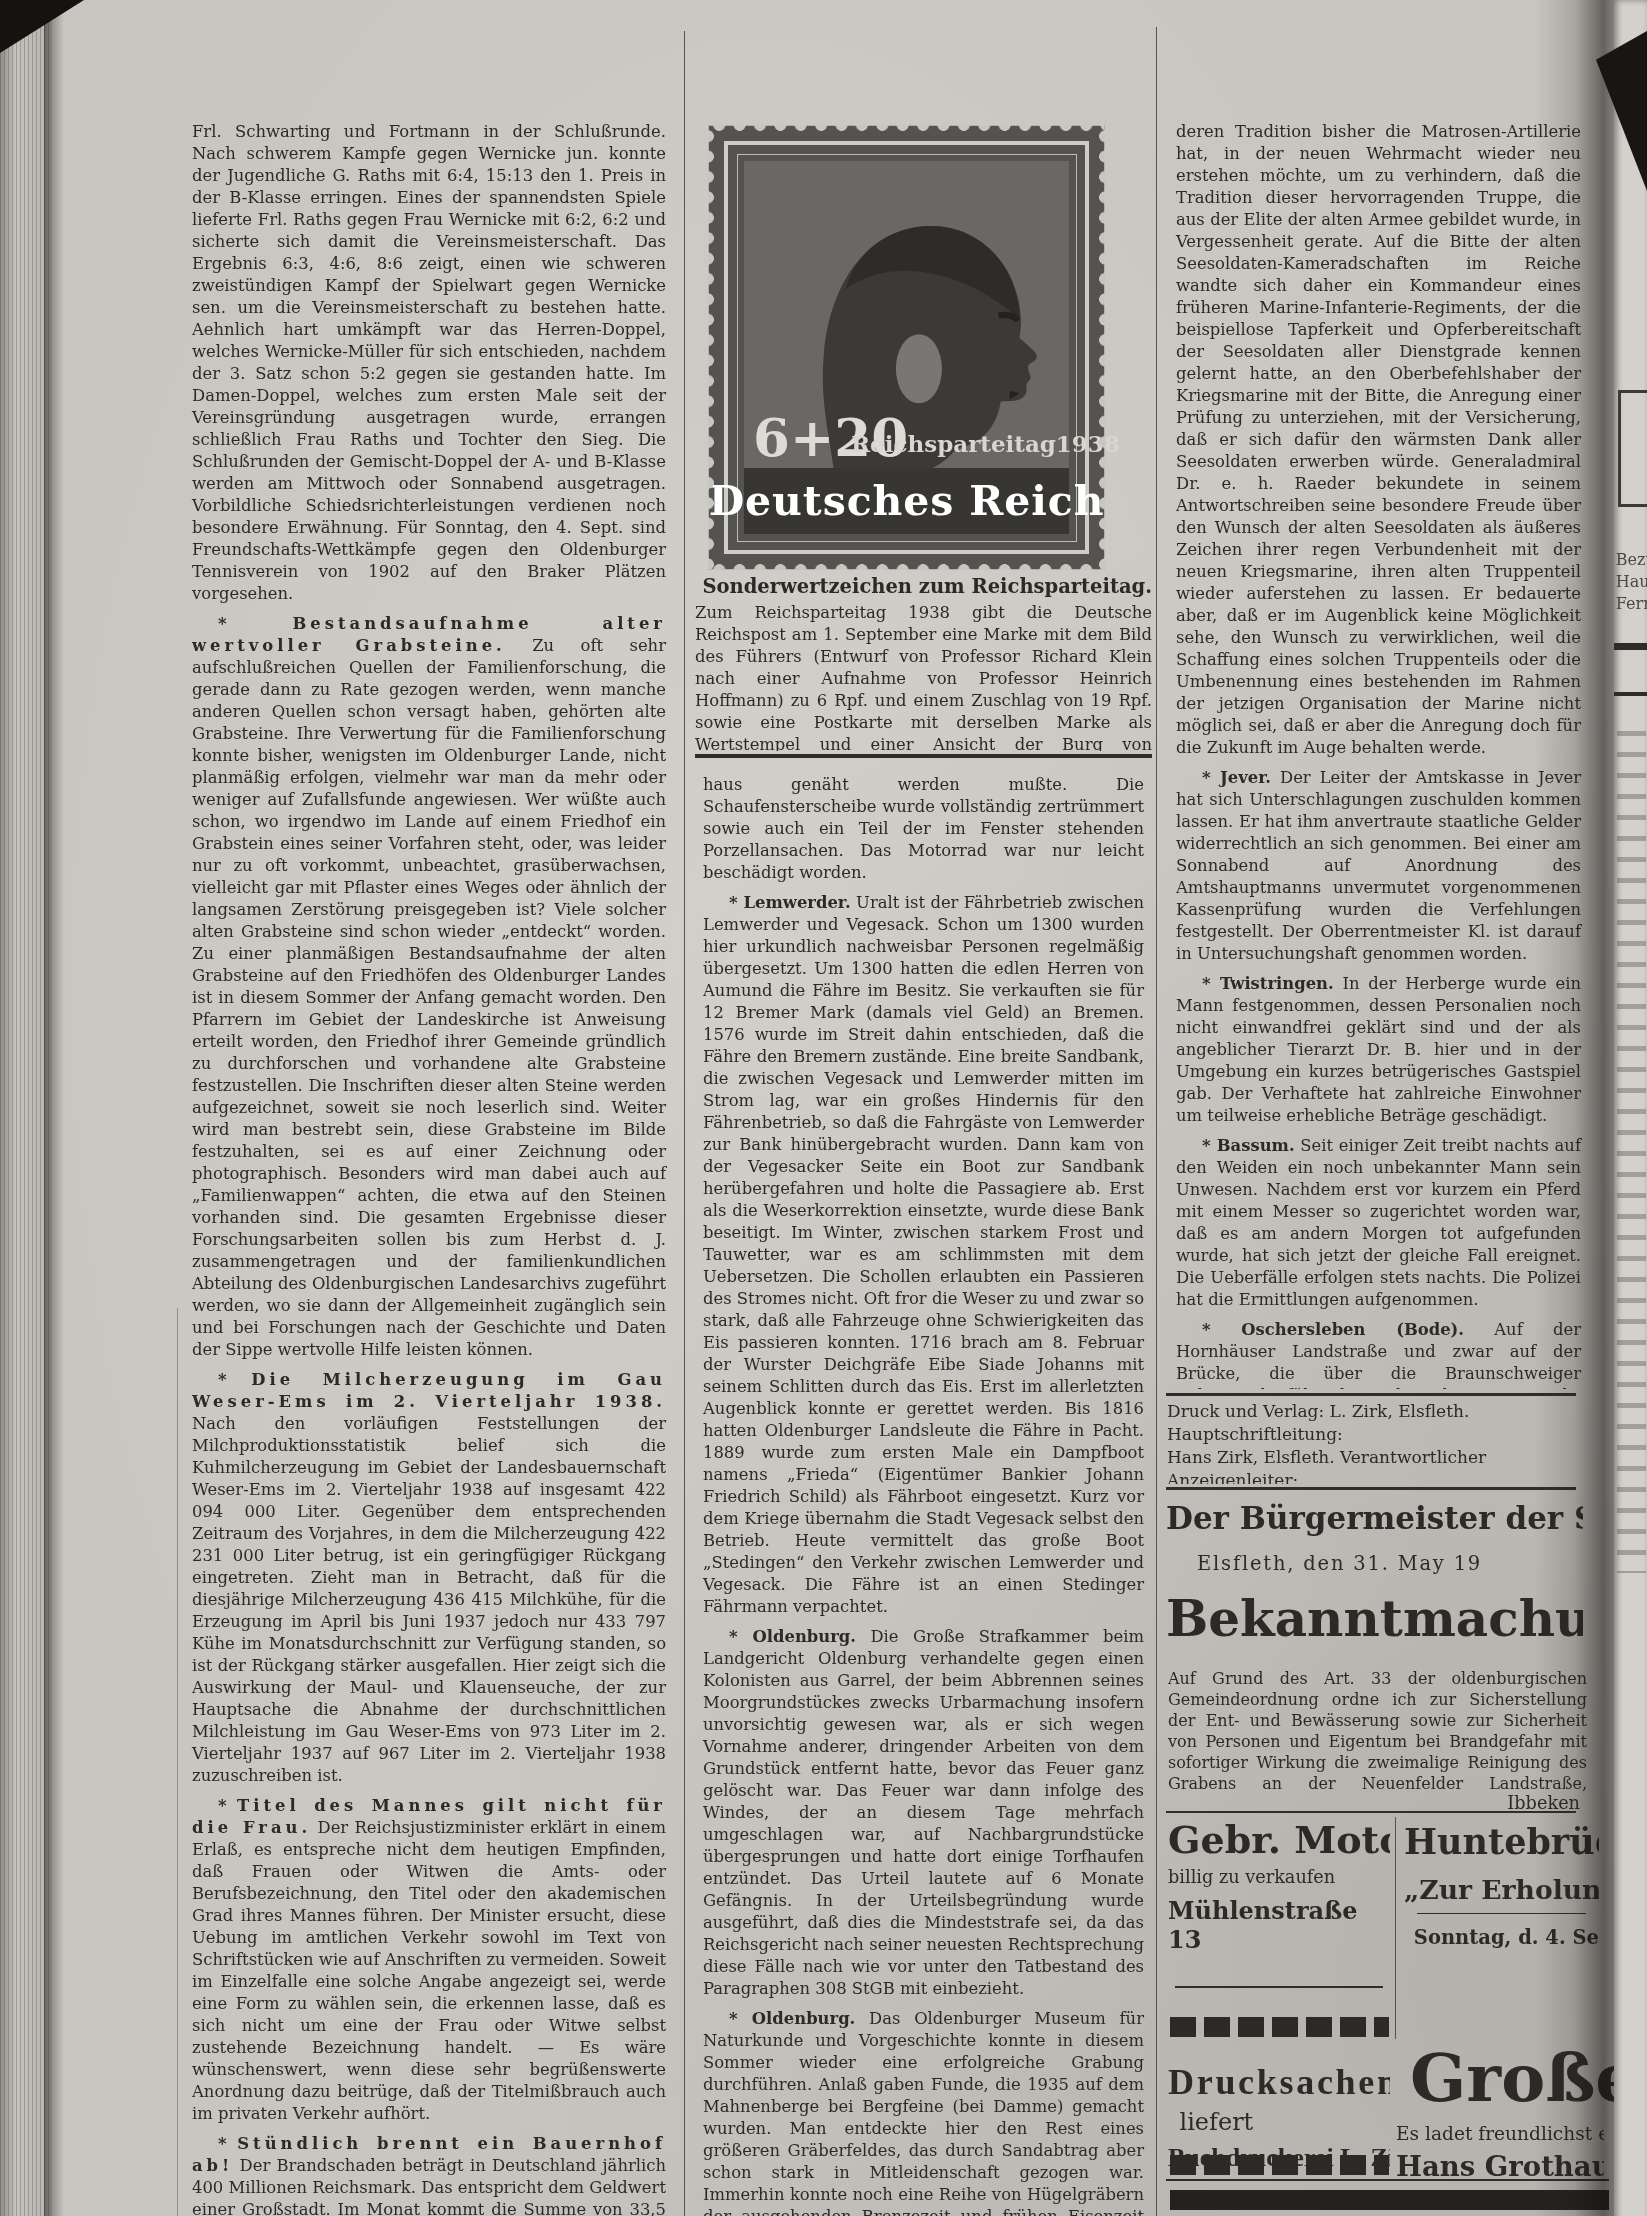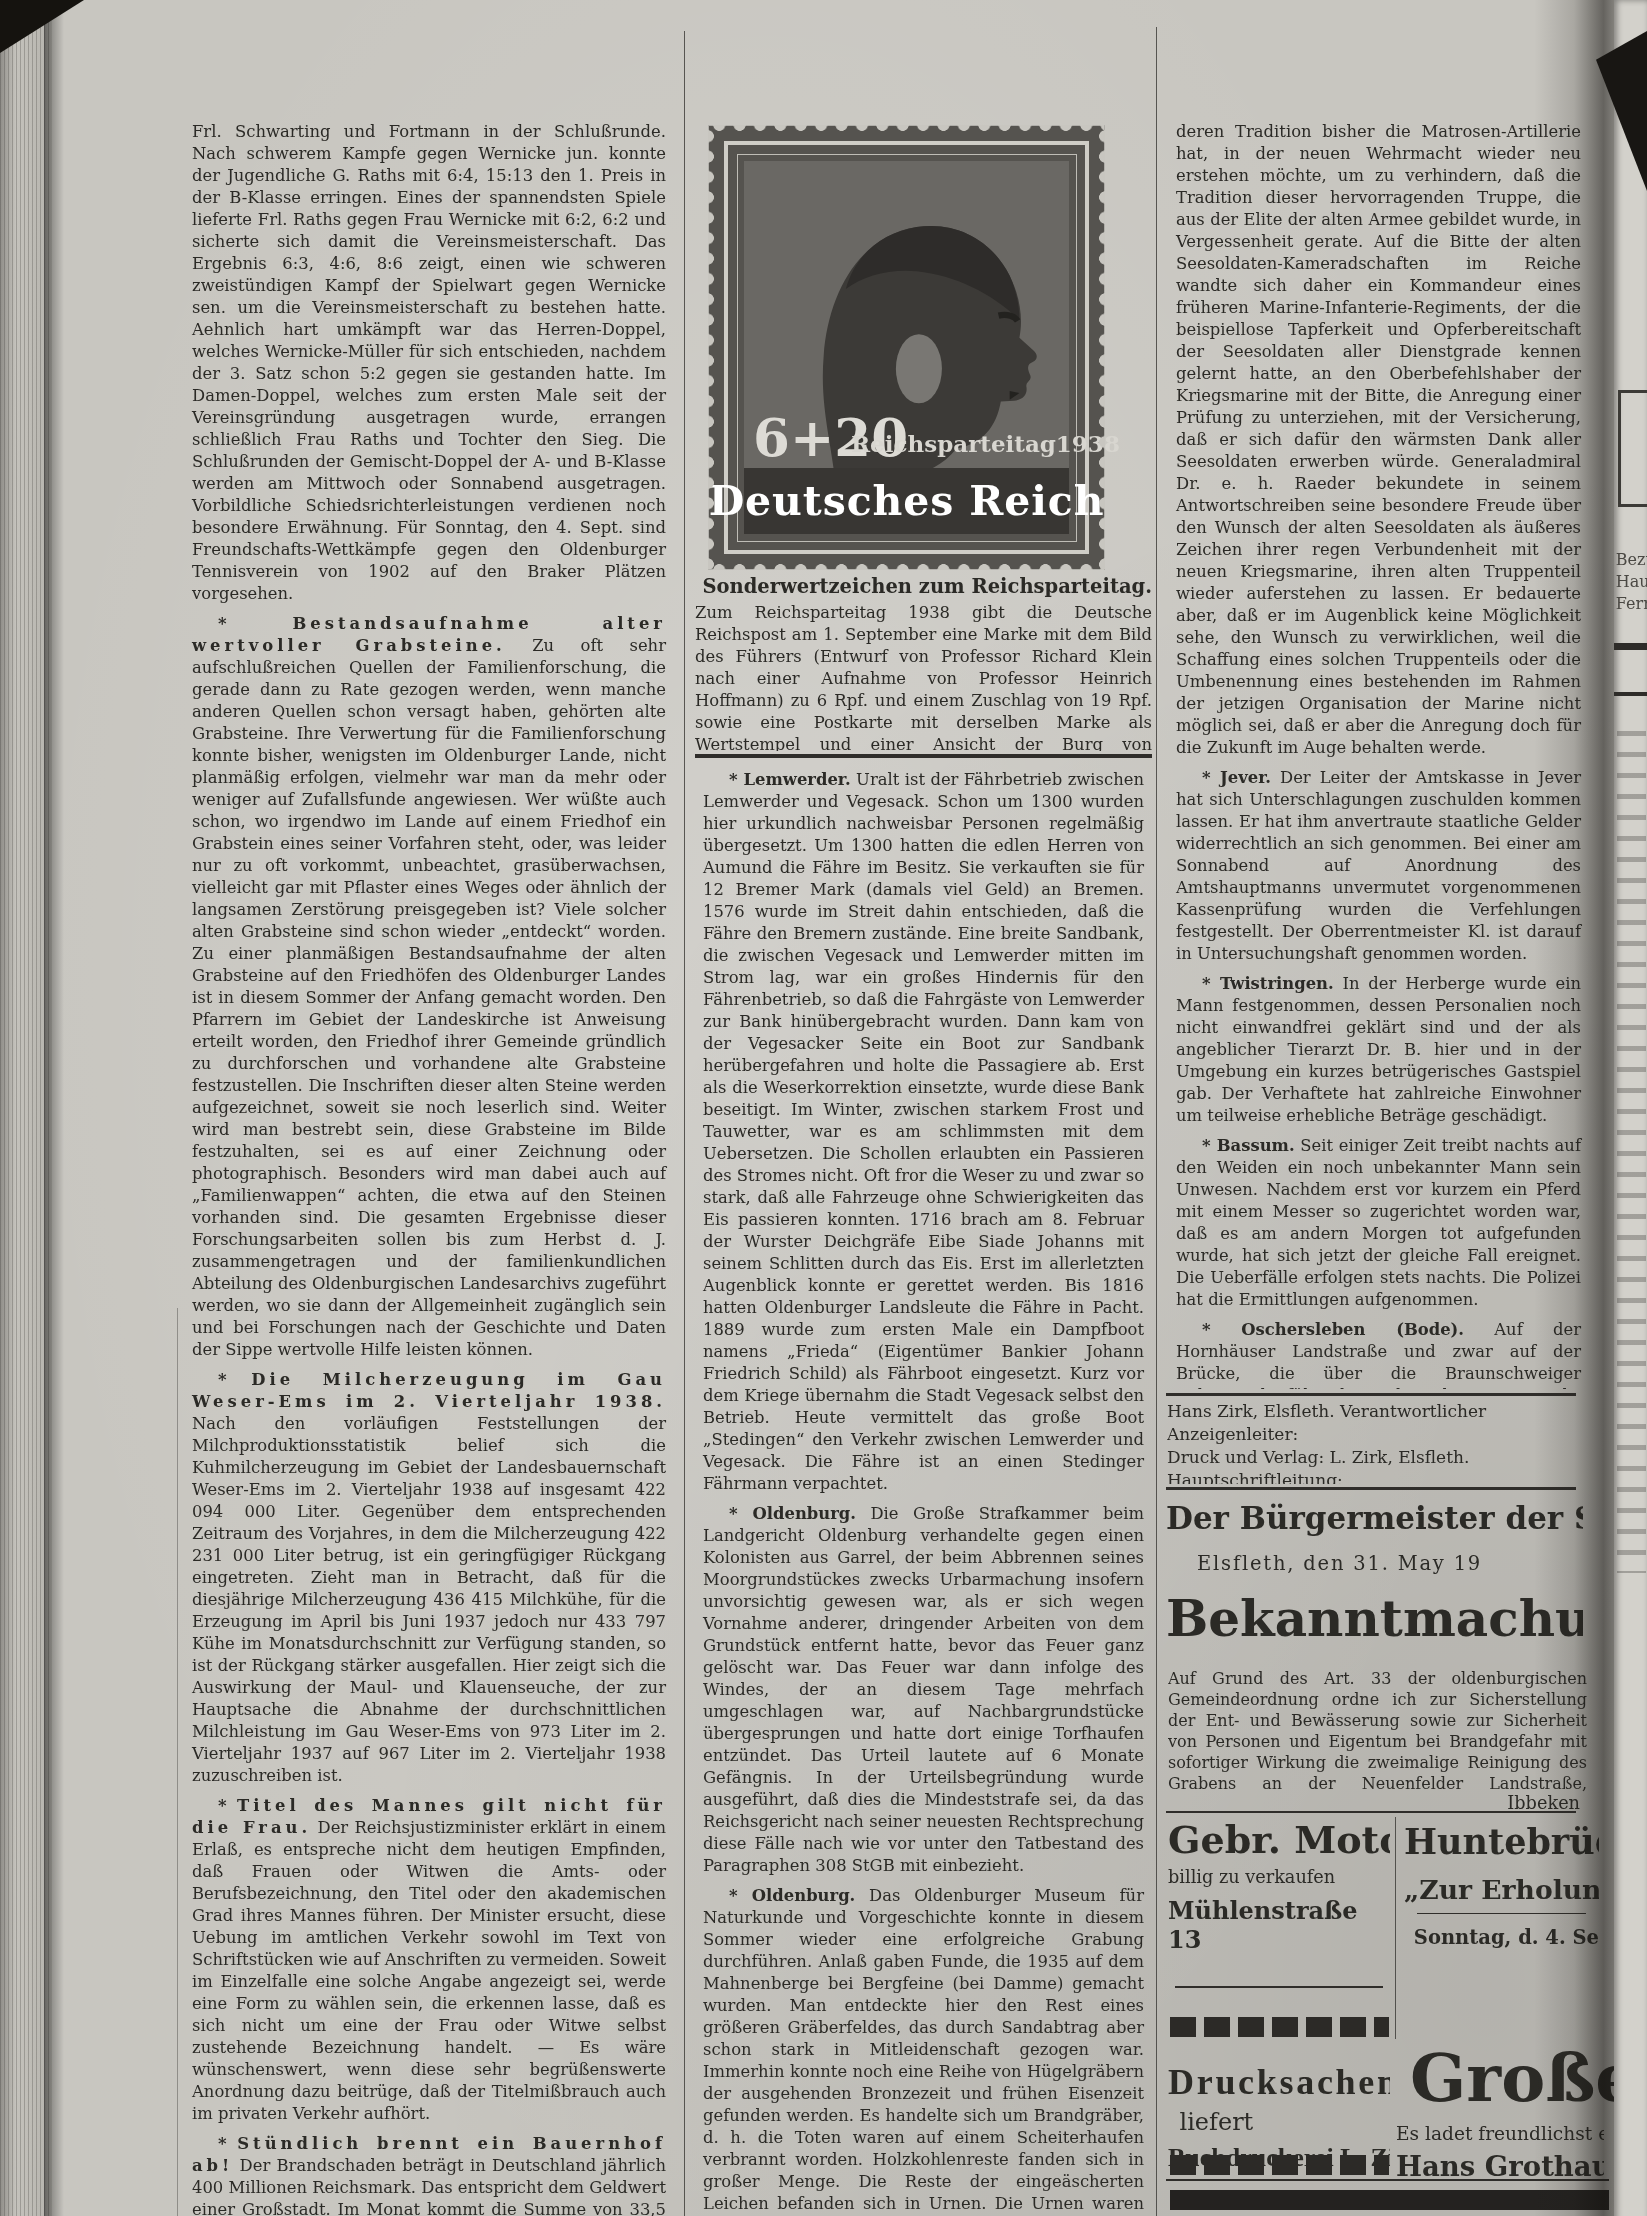--- a/index.html
+++ b/index.html
@@ -154,20 +154,21 @@
   </div>
 
   <div id="caption">
     <span class="cap-head">Sonderwertzeichen zum Reichsparteitag.</span>
     <span class="btxt">Zum Reichsparteitag 1938 gibt die Deutsche Reichspost am 1. September eine Marke mit dem Bild des Führers (Entwurf von Professor Richard Klein nach einer Aufnahme von Professor Heinrich Hoffmann) zu 6 Rpf. und einem Zuschlag von 19 Rpf. sowie eine Postkarte mit derselben Marke als Wertstempel und einer Ansicht der Burg von Nürnberg heraus. Der Zuschlag fließt in den Kulturfonds des Führers.  (Presse-Hoffmann)</span>
   </div>
   <div class="hrule" style="left:695px;top:754px;width:457px;height:4px;"></div>
 
   <div class="col" id="col2" style="left:695px;top:766px;width:457px;height:1605px;">
 
+      <p class="para"><span class="head"></span> <span class="btxt">haus genäht werden mußte. Die Schaufensterscheibe wurde vollständig zertrümmert sowie auch ein Teil der im Fenster stehenden Porzellansachen. Das Motorrad war nur leicht beschädigt worden.</span></p>
 
       <p class="para has-head"><span class="star"></span><span class="head">Lemwerder.</span> <span class="btxt">Uralt ist der Fährbetrieb zwischen Lemwerder und Vegesack. Schon um 1300 wurden hier urkundlich nachweisbar Personen regelmäßig übergesetzt. Um 1300 hatten die edlen Herren von Aumund die Fähre im Besitz. Sie verkauften sie für 12 Bremer Mark (damals viel Geld) an Bremen. 1576 wurde im Streit dahin entschieden, daß die Fähre den Bremern zustände. Eine breite Sandbank, die zwischen Vegesack und Lemwerder mitten im Strom lag, war ein großes Hindernis für den Fährenbetrieb, so daß die Fahrgäste von Lemwerder zur Bank hinübergebracht wurden. Dann kam von der Vegesacker Seite ein Boot zur Sandbank herübergefahren und holte die Passagiere ab. Erst als die Weserkorrektion einsetzte, wurde diese Bank beseitigt. Im Winter, zwischen starkem Frost und Tauwetter, war es am schlimmsten mit dem Uebersetzen. Die Schollen erlaubten ein Passieren des Stromes nicht. Oft fror die Weser zu und zwar so stark, daß alle Fahrzeuge ohne Schwierigkeiten das Eis passieren konnten. 1716 brach am 8. Februar der Wurster Deichgräfe Eibe Siade Johanns mit seinem Schlitten durch das Eis. Erst im allerletzten Augenblick konnte er gerettet werden. Bis 1816 hatten Oldenburger Landsleute die Fähre in Pacht. 1889 wurde zum ersten Male ein Dampfboot namens „Frieda“ (Eigentümer Bankier Johann Friedrich Schild) als Fährboot eingesetzt. Kurz vor dem Kriege übernahm die Stadt Vegesack selbst den Betrieb. Heute vermittelt das große Boot „Stedingen“ den Verkehr zwischen Lemwerder und Vegesack. Die Fähre ist an einen Stedinger Fährmann verpachtet.</span></p>
 
       <p class="para has-head"><span class="star"></span><span class="head">Oldenburg.</span> <span class="btxt">Die Große Strafkammer beim Landgericht Oldenburg verhandelte gegen einen Kolonisten aus Garrel, der beim Abbrennen seines Moorgrundstückes zwecks Urbarmachung insofern unvorsichtig gewesen war, als er sich wegen Vornahme anderer, dringender Arbeiten von dem Grundstück entfernt hatte, bevor das Feuer ganz gelöscht war. Das Feuer war dann infolge des Windes, der an diesem Tage mehrfach umgeschlagen war, auf Nachbargrundstücke übergesprungen und hatte dort einige Torfhaufen entzündet. Das Urteil lautete auf 6 Monate Gefängnis. In der Urteilsbegründung wurde ausgeführt, daß dies die Mindeststrafe sei, da das Reichsgericht nach seiner neuesten Rechtsprechung diese Fälle nach wie vor unter den Tatbestand des Paragraphen 308 StGB mit einbezieht.</span></p>
 
       <p class="para has-head"><span class="star"></span><span class="head">Oldenburg.</span> <span class="btxt">Das Oldenburger Museum für Naturkunde und Vorgeschichte konnte in diesem Sommer wieder eine erfolgreiche Grabung durchführen. Anlaß gaben Funde, die 1935 auf dem Mahnenberge bei Bergfeine (bei Damme) gemacht wurden. Man entdeckte hier den Rest eines größeren Gräberfeldes, das durch Sandabtrag aber schon stark in Mitleidenschaft gezogen war. Immerhin konnte noch eine Reihe von Hügelgräbern der ausgehenden Bronzezeit und frühen Eisenzeit gefunden werden. Es handelte sich um Brandgräber, d. h. die Toten waren auf einem Scheiterhaufen verbrannt worden. Holzkohlenreste fanden sich in großer Menge. Die Reste der eingeäscherten Leichen befanden sich in Urnen. Die Urnen waren sorgfältig in die Hügel eingebettet, mehrfach in kleinen sie umgebenden Steinpackungen. In diesem Sommer hat man nun auf einer benachbarten Höhe des Mahnenberges 16 weitere Gräber untersucht. Leider sind auch hier wahrscheinlich schon viele Gräber durch Sandabtrag zerstört worden. Auch hier handelt es sich um Brandgruben. In den Bestattungen wurden einzelne Beigaben gefunden, z. B. Bronzestück, Fibeln zum Zusammenhalten des Gewandes (sogen. Armbrustfibeln). Gerade diese Beigaben ermöglichen immer eine ziemlich genaue Datierung der Funde. Interessant ist bei den Funden bei Bergfeine, daß sie einen Zeitraum von einem Jahrtausend umfassen, durch den man den Wandel in den Bestattungssitten verfolgen kann, sie reichen vom Ende der Bronzezeit bis in die frühgeschichtliche Zeit hinein. Der Forscher hat sonst selten Gelegenheit, einen Ueberblick über das Bestattungswesen eines Siedlungsgebietes in solcher Geschlossenheit zu gewinnen.</span></p>
 
     </div>
 
   <div class="col" id="col3" style="left:1168px;top:113px;width:421px;height:1276px;">
@@ -178,22 +179,22 @@
 
       <p class="para has-head"><span class="star"></span><span class="head">Twistringen.</span> <span class="btxt">In der Herberge wurde ein Mann festgenommen, dessen Personalien noch nicht einwandfrei geklärt sind und der als angeblicher Tierarzt Dr. B. hier und in der Umgebung ein kurzes betrügerisches Gastspiel gab. Der Verhaftete hat zahlreiche Einwohner um teilweise erhebliche Beträge geschädigt.</span></p>
 
       <p class="para has-head"><span class="star"></span><span class="head">Bassum.</span> <span class="btxt">Seit einiger Zeit treibt nachts auf den Weiden ein noch unbekannter Mann sein Unwesen. Nachdem erst vor kurzem ein Pferd mit einem Messer so zugerichtet worden war, daß es am andern Morgen tot aufgefunden wurde, hat sich jetzt der gleiche Fall ereignet. Die Ueberfälle erfolgen stets nachts. Die Polizei hat die Ermittlungen aufgenommen.</span></p>
 
       <p class="para has-head"><span class="star"></span><span class="head">Oschersleben (Bode).</span> <span class="btxt">Auf der Hornhäuser Landstraße und zwar auf der Brücke, die über die Braunschweiger Bahnstrecke führt, hat sich nachts gegen 3 Uhr ein Motorradunglück ereignet, das in seinen Folgen besonders furchtbar ist. Das Motorrad, das von dem 23jährigen Horst Schneemann aus Berlin gesteuert wurde und auf dessen Soziussitz sich der ebenfalls 23jährige Fred Holz aus Groß-Wusterwitz befand, stieß gegen das Brückengeländer. Holz wurde dabei über das Geländer auf die Schienen geschleudert und blieb dort bewußtlos liegen. Indessen geriet auf der Brücke die Maschine in Brand. Die Kleider des Fahrers fingen Feuer. Dieser war nun wohl in der Dunkelheit der Meinung, sich auf einer Bodenbrücke zu befinden, denn er sprang über das Geländer auf der anderen Straßenseite, um die brennenden Kleider im Wasser zu löschen. Auch er stürzte auf die Schienen. Eine junge Frau aus Oschersleben, die im Beiwagen der Maschine saß, kam mit Hautabschürfungen davon. Ein benachrichtigter Polizeibeamter sorgte zunächst für den Abtransport des Fahrers, der äußerst schwere Brandwunden erlitten hat. Da die Begleiterin der beiden Verunglückten zunächst aussagte, der Soziusfahrer sei abgestiegen und verschwunden, fand man diesen erst, als es hell geworden war. Er war inzwischen von einem Zug überfahren und getötet worden.</span></p>
     </div>
 
   <div class="hrule" style="left:1166px;top:1393px;width:410px;height:2.7px;"></div>
   <div id="impressum">
+    <div>Druck und Verlag: L. Zirk, Elsfleth. Hauptschriftleitung:</div>
     <div>Hans Zirk, Elsfleth. Verantwortlicher Anzeigenleiter:</div>
-    <div>Druck und Verlag: L. Zirk, Elsfleth. Hauptschriftleitung:</div>
 
   </div>
   <div class="hrule" style="left:1166px;top:1487px;width:410px;height:2.7px;"></div>
 
   <div id="mayor">Der Bürgermeister der Stadt Elsfleth</div>
   <div id="dateline">Elsfleth, den 31. May 19</div>
   <div id="bek-title">Bekanntmachung!</div>
   <div id="bek-body">Auf Grund des Art. 33 der oldenburgischen Gemeindeordnung ordne ich zur Sicherstellung der Ent- und Bewässerung sowie zur Sicherheit von Personen und Eigentum bei Brandgefahr mit sofortiger Wirkung die zweimalige Reinigung des Grabens an der Neuenfelder Landstraße, beginnend bei dem Grundstück W. Schnare und endend bei dem von W. Hadeler bewohnten Grundstück an der Watkenstraße. Die Aufreinigung hat zum 1. Mai und zum 1. November eines jeden Jahres zu erfolgen. In diesem Jahr hat die Aufreinigung bis zum 15. September zu geschehen, damit fällt die Aufreinigung zum 1. November fort.</div>
   <div id="bek-sign">Ibbeken</div>
 

